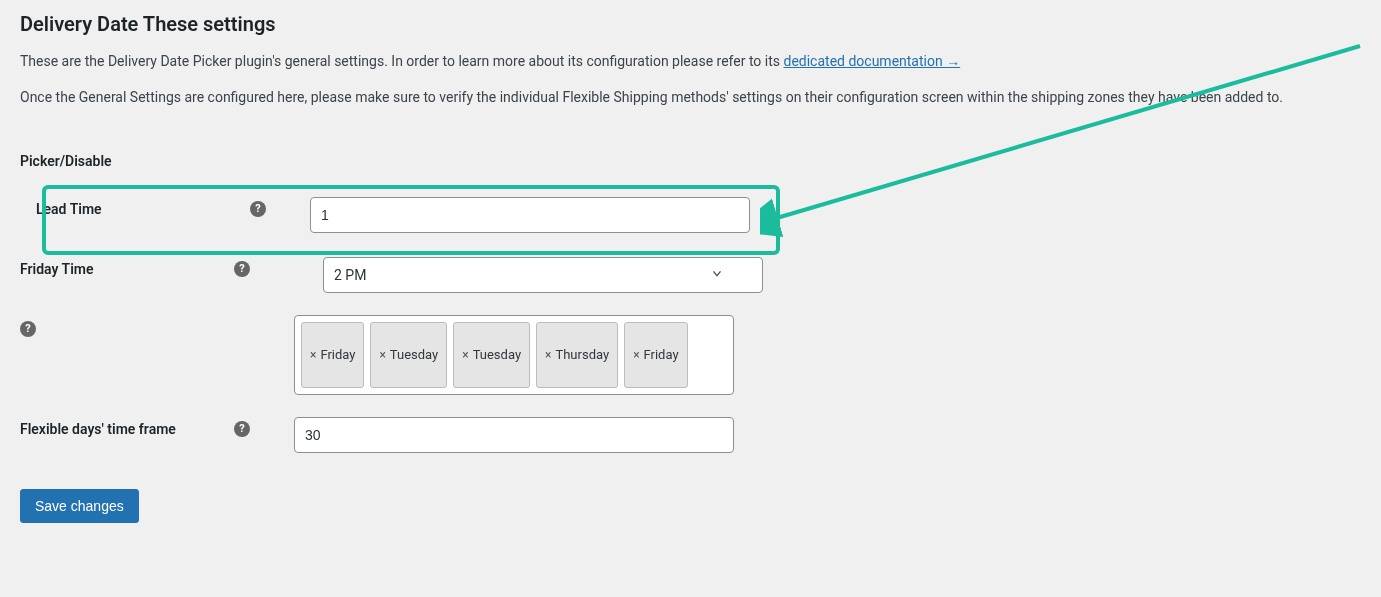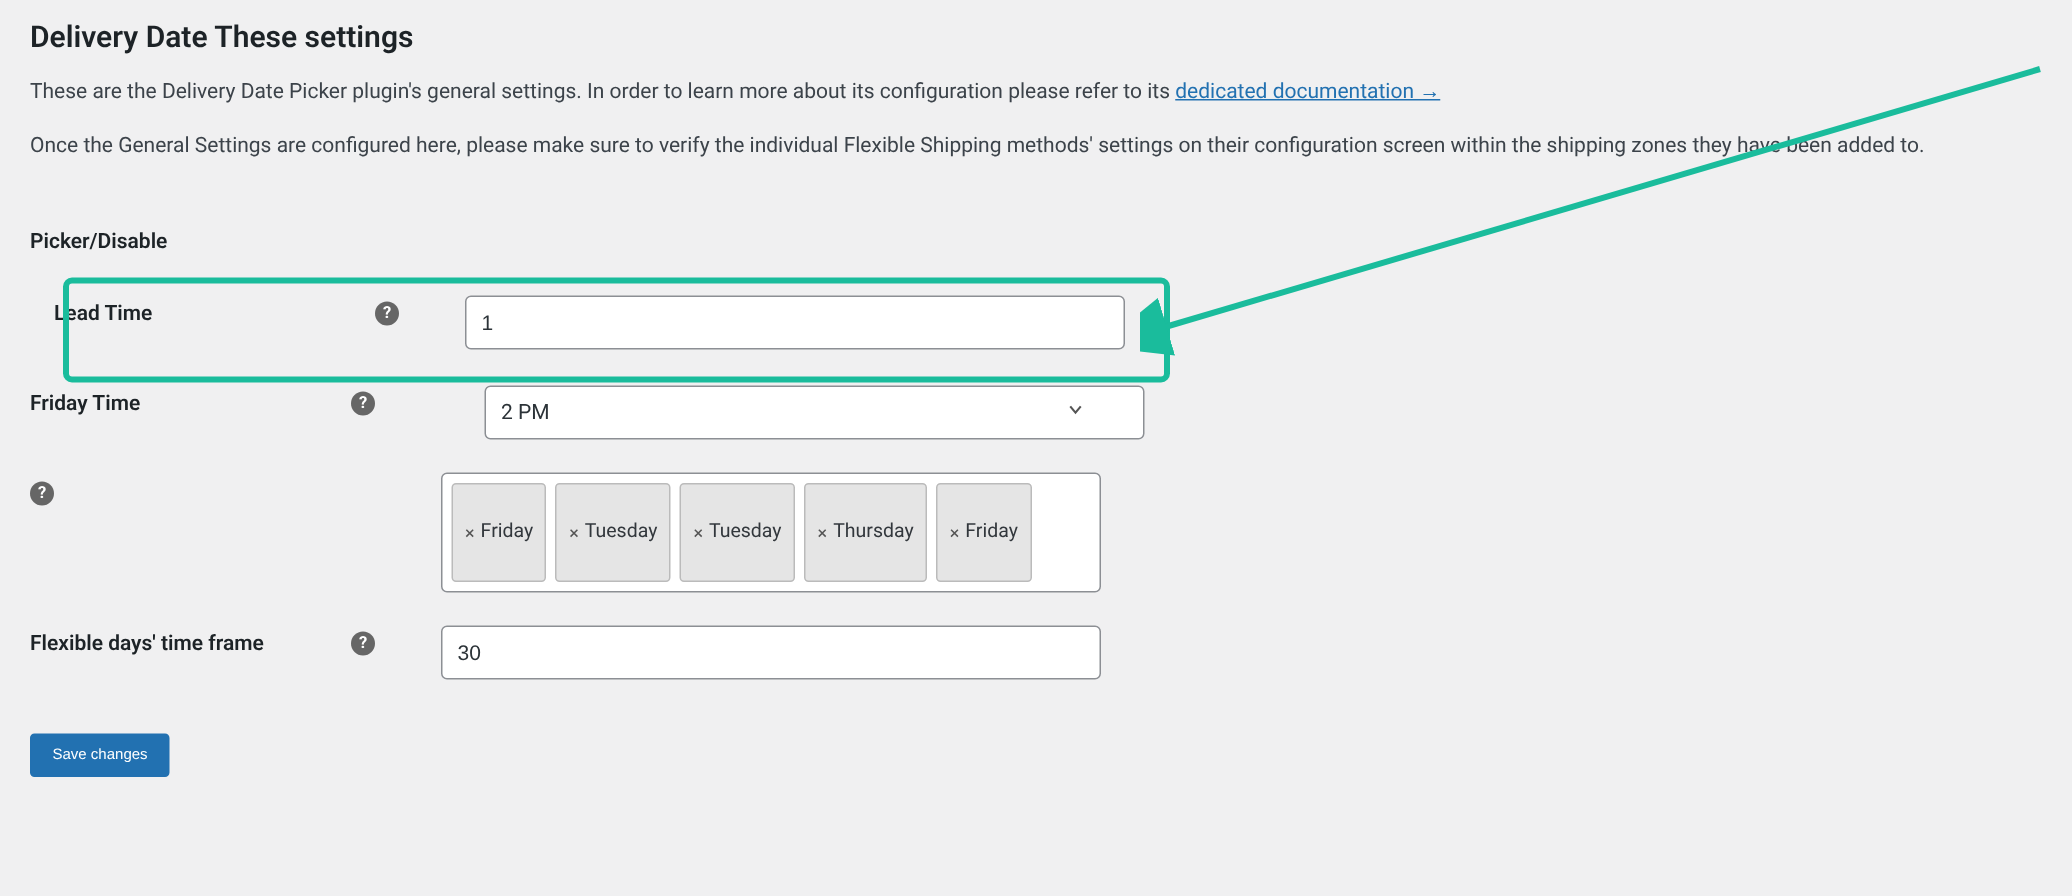--- a/index.html
+++ b/index.html
@@ -149,21 +149,21 @@
     pointer-events: none;
     z-index: 5;
   }
   .row-lead { position: relative; margin-left: 16px; }
   .btn-primary {
     background: #2271b1;
     color: #fff;
     border: 1px solid #2271b1;
     border-radius: 3px;
     padding: 8px 14px;
-    font-size: 10px;
+    font-size: 14px;
     cursor: pointer;
     margin-top: 24px;
   }
   .arrow {
     position: absolute;
     left: 760px;
     top: 40px;
     pointer-events: none;
     z-index: 6;
   }

